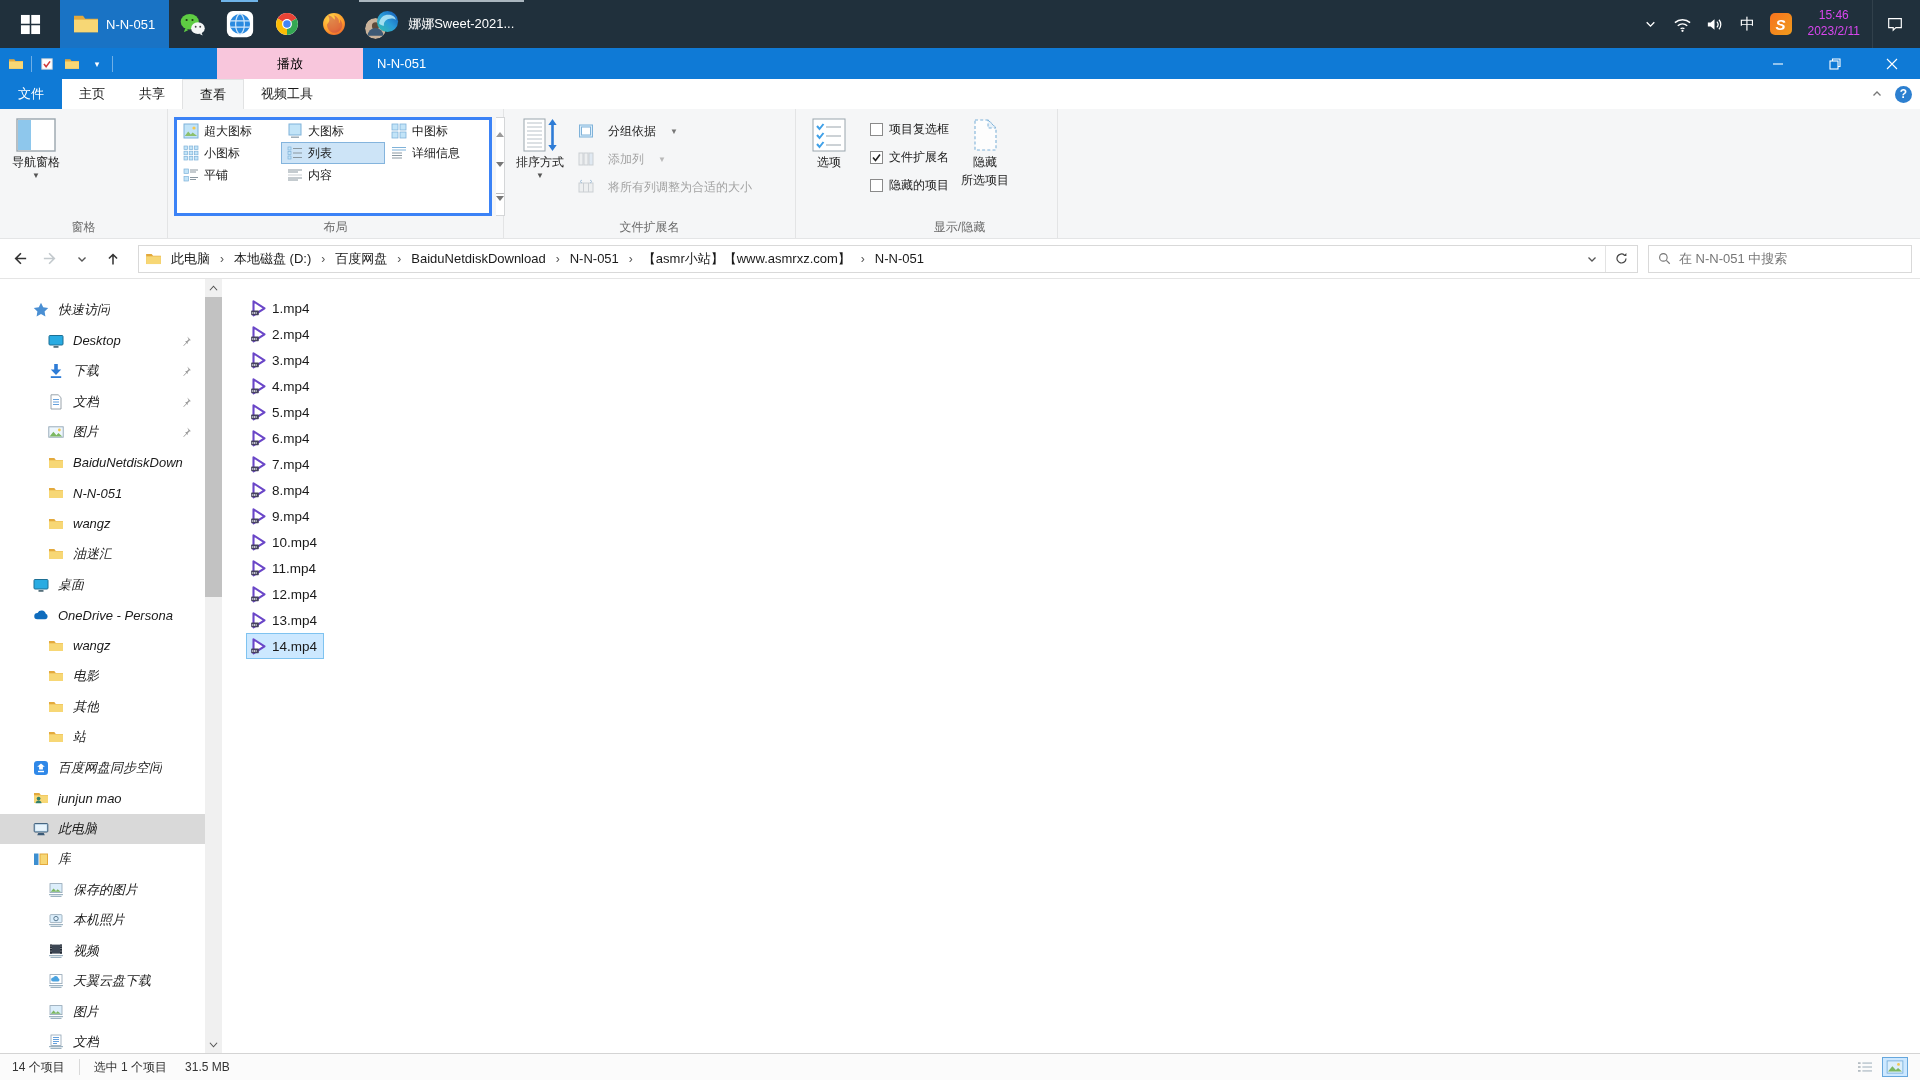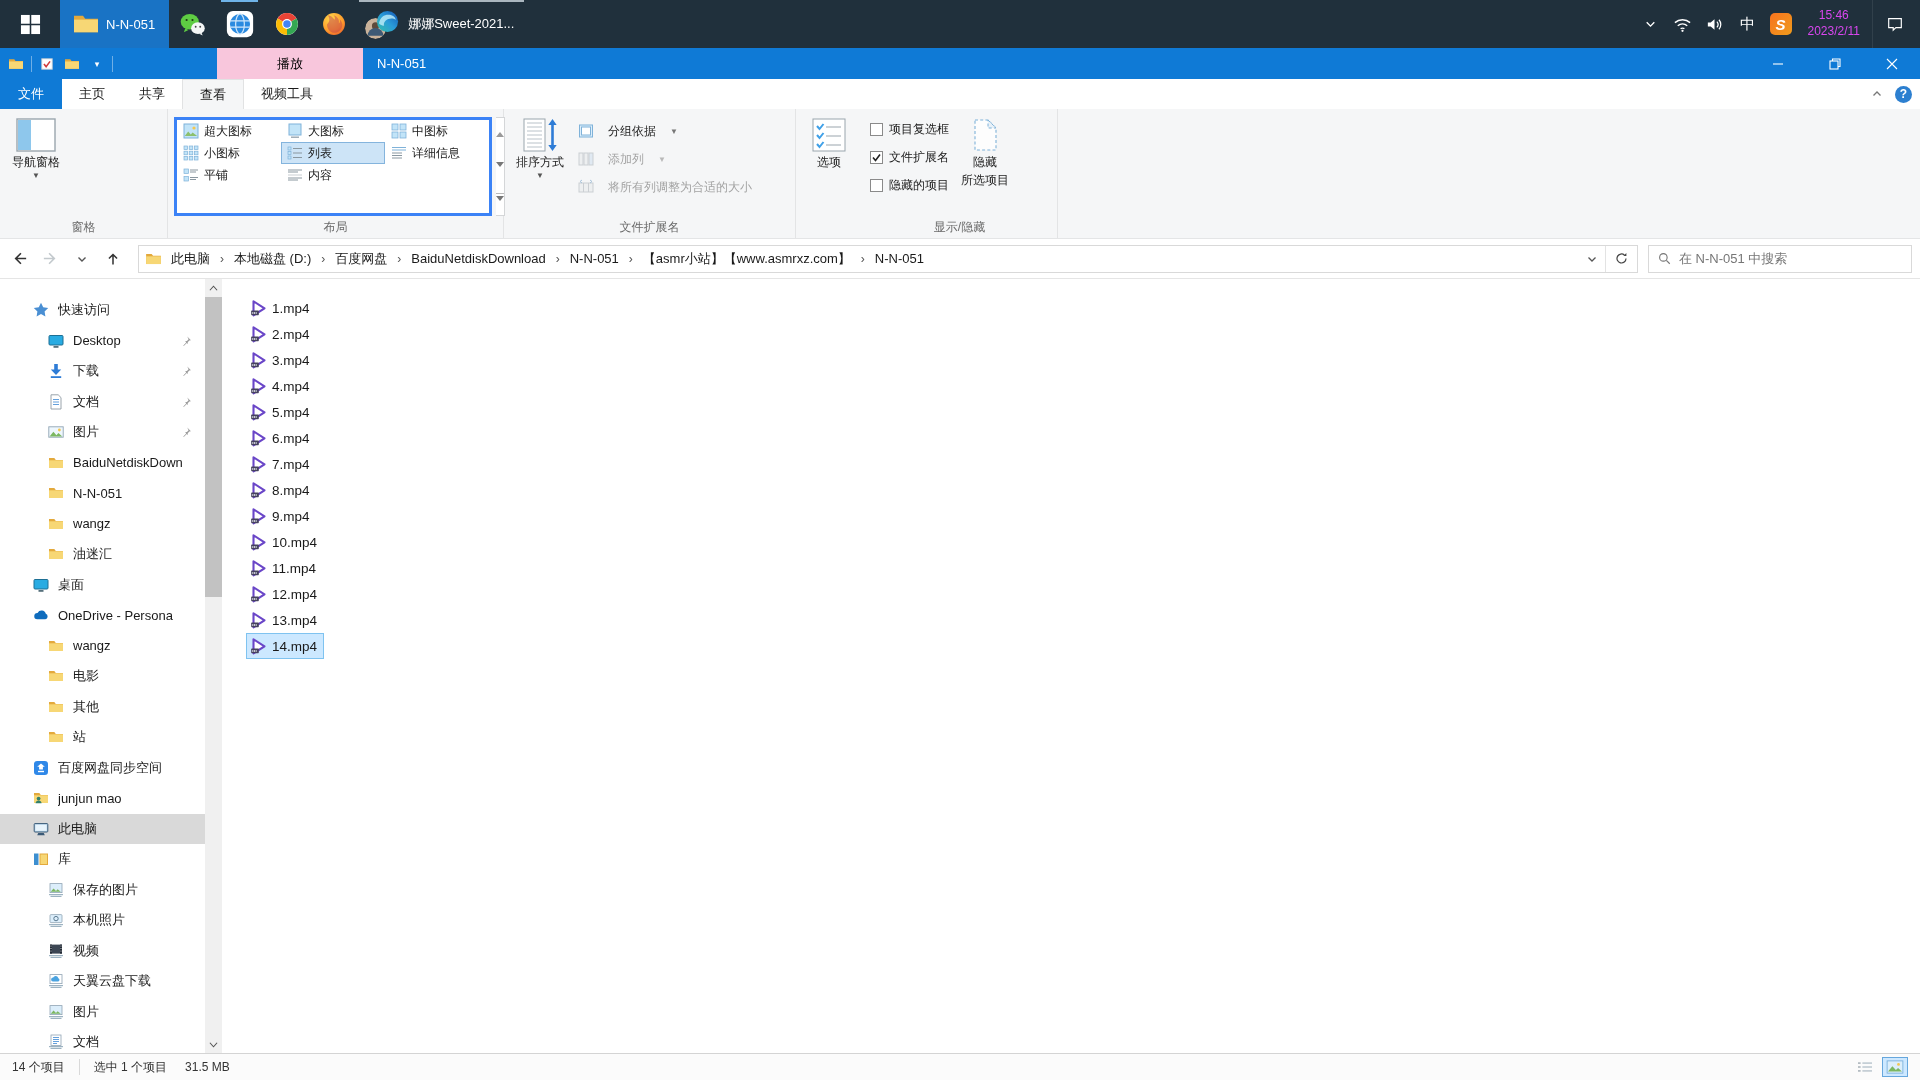--- a/index.html
+++ b/index.html
@@ -91,21 +91,21 @@
   .search-box { width:264px; height:28px; border:1px solid #d9d9d9; background:#fff; display:flex; align-items:center; gap:7px; padding:0 8px; margin-left:6px; color:#777; }
   .search-box input { border:none; outline:none; flex:1; font-size:13px; font-family:inherit; color:#333; }
   .search-box input::placeholder { color:#767676; opacity:1; }
 
   
   .main { height:774px; display:flex; }
   .sidebar { position:relative; width:222px; flex:0 0 222px; overflow:hidden; padding-top:16px; }
   .side-item { position:relative; height:30.5px; display:flex; align-items:center; gap:9px; padding-left:33px; padding-right:34px; cursor:pointer; white-space:nowrap; overflow:hidden; }
   .side-item.lvl1 { padding-left:48px; }
   .side-item.selected { background:#d9d9d9; }
-  .side-item .slabel { overflow:hidden; }
+  .side-item .slabel { overflow:hidden;font-style:italic; }
   .side-item .pin { position:absolute; right:30px; top:50%; transform:translateY(-50%); display:none; }
   .side-item.pinned .pin { display:block; }
   .side-scroll { position:absolute; right:0; top:0; width:17px; height:100%; background:#f0f0f0; }
   .ss-arrow { position:absolute; left:0; width:17px; height:17px; display:flex; align-items:center; justify-content:center; color:#5a5a5a; cursor:pointer; }
   .ss-up { top:0; } .ss-down { bottom:0; }
   .ss-thumb { position:absolute; left:0; top:18px; width:17px; height:300px; background:#c2c2c2; cursor:pointer; }
 
   .filelist { flex:1; padding-top:16px; padding-left:24px; }
   .file-row { display:flex; align-items:center; gap:4px; height:26px; width:fit-content; padding:0 6px 0 2px; border:1px solid transparent; cursor:pointer; font-size:13.5px; }
   .file-row.selected { background:#cce8ff; border-color:#7fc3f0; }

